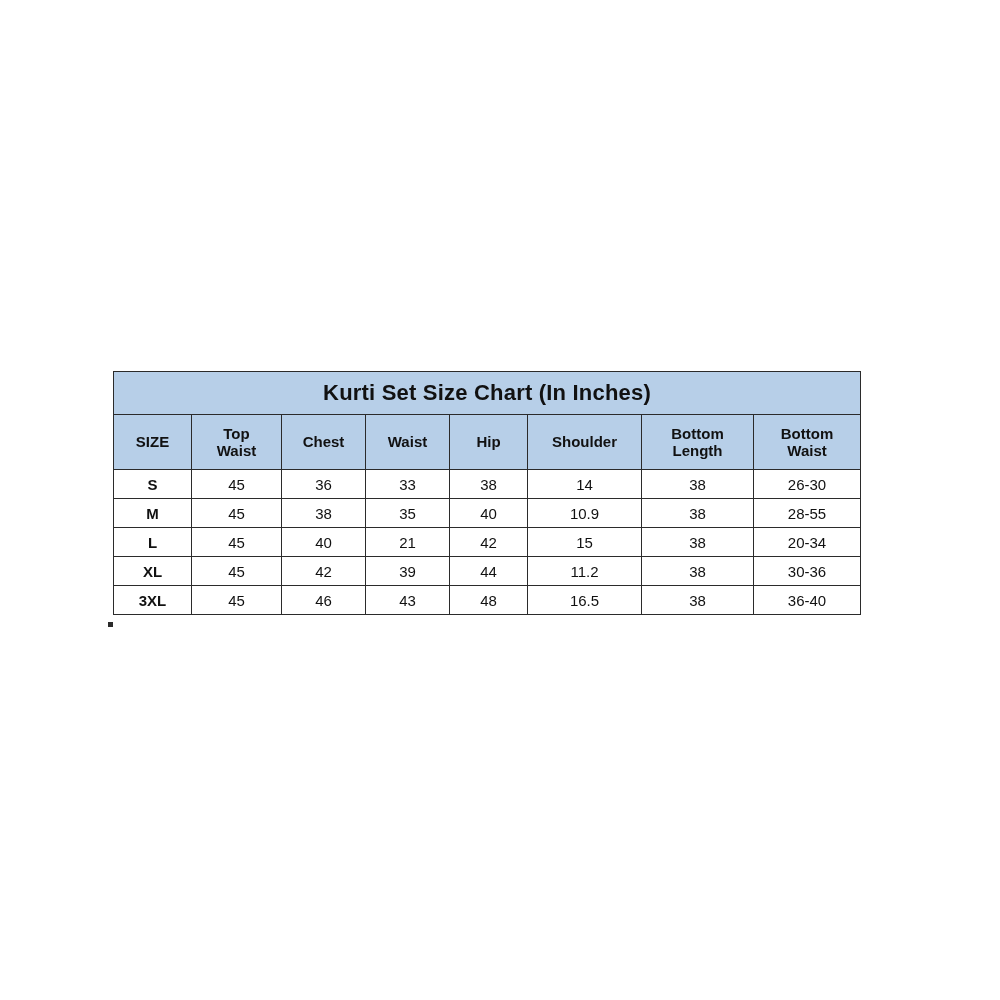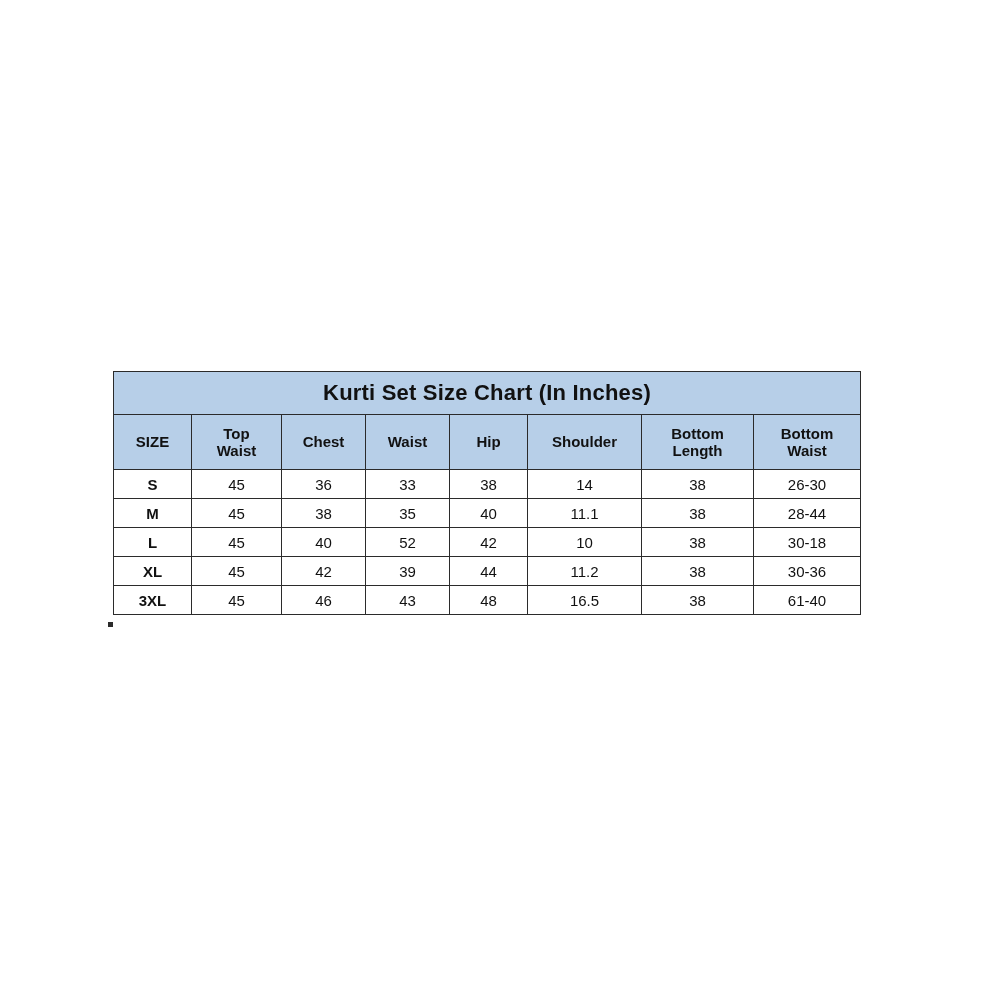--- a/index.html
+++ b/index.html
@@ -125,34 +125,34 @@
         <td>38</td>
         <td>26-30</td>
       </tr>
 
       <tr class="data-row">
         <td class="size-cell">M</td>
         <td>45</td>
         <td>38</td>
         <td>35</td>
         <td>40</td>
-        <td>11.1</td>
+        <td>10.9</td>
         <td>38</td>
-        <td>28-44</td>
+        <td>28-55</td>
       </tr>
 
       <tr class="data-row">
         <td class="size-cell">L</td>
         <td>45</td>
         <td>40</td>
-        <td>52</td>
+        <td>21</td>
         <td>42</td>
-        <td>10</td>
+        <td>15</td>
         <td>38</td>
-        <td>30-18</td>
+        <td>20-34</td>
       </tr>
 
       <tr class="data-row">
         <td class="size-cell">XL</td>
         <td>45</td>
         <td>42</td>
         <td>39</td>
         <td>44</td>
         <td>11.2</td>
         <td>38</td>
@@ -161,19 +161,19 @@
 
 
       <tr class="data-row">
         <td class="size-cell">3XL</td>
         <td>45</td>
         <td>46</td>
         <td>43</td>
         <td>48</td>
         <td>16.5</td>
         <td>38</td>
-        <td>61-40</td>
+        <td>36-40</td>
       </tr>
     </tbody>
   </table>
 </div>
 
 <div class="tiny-mark"></div>
 
 </body></html>

